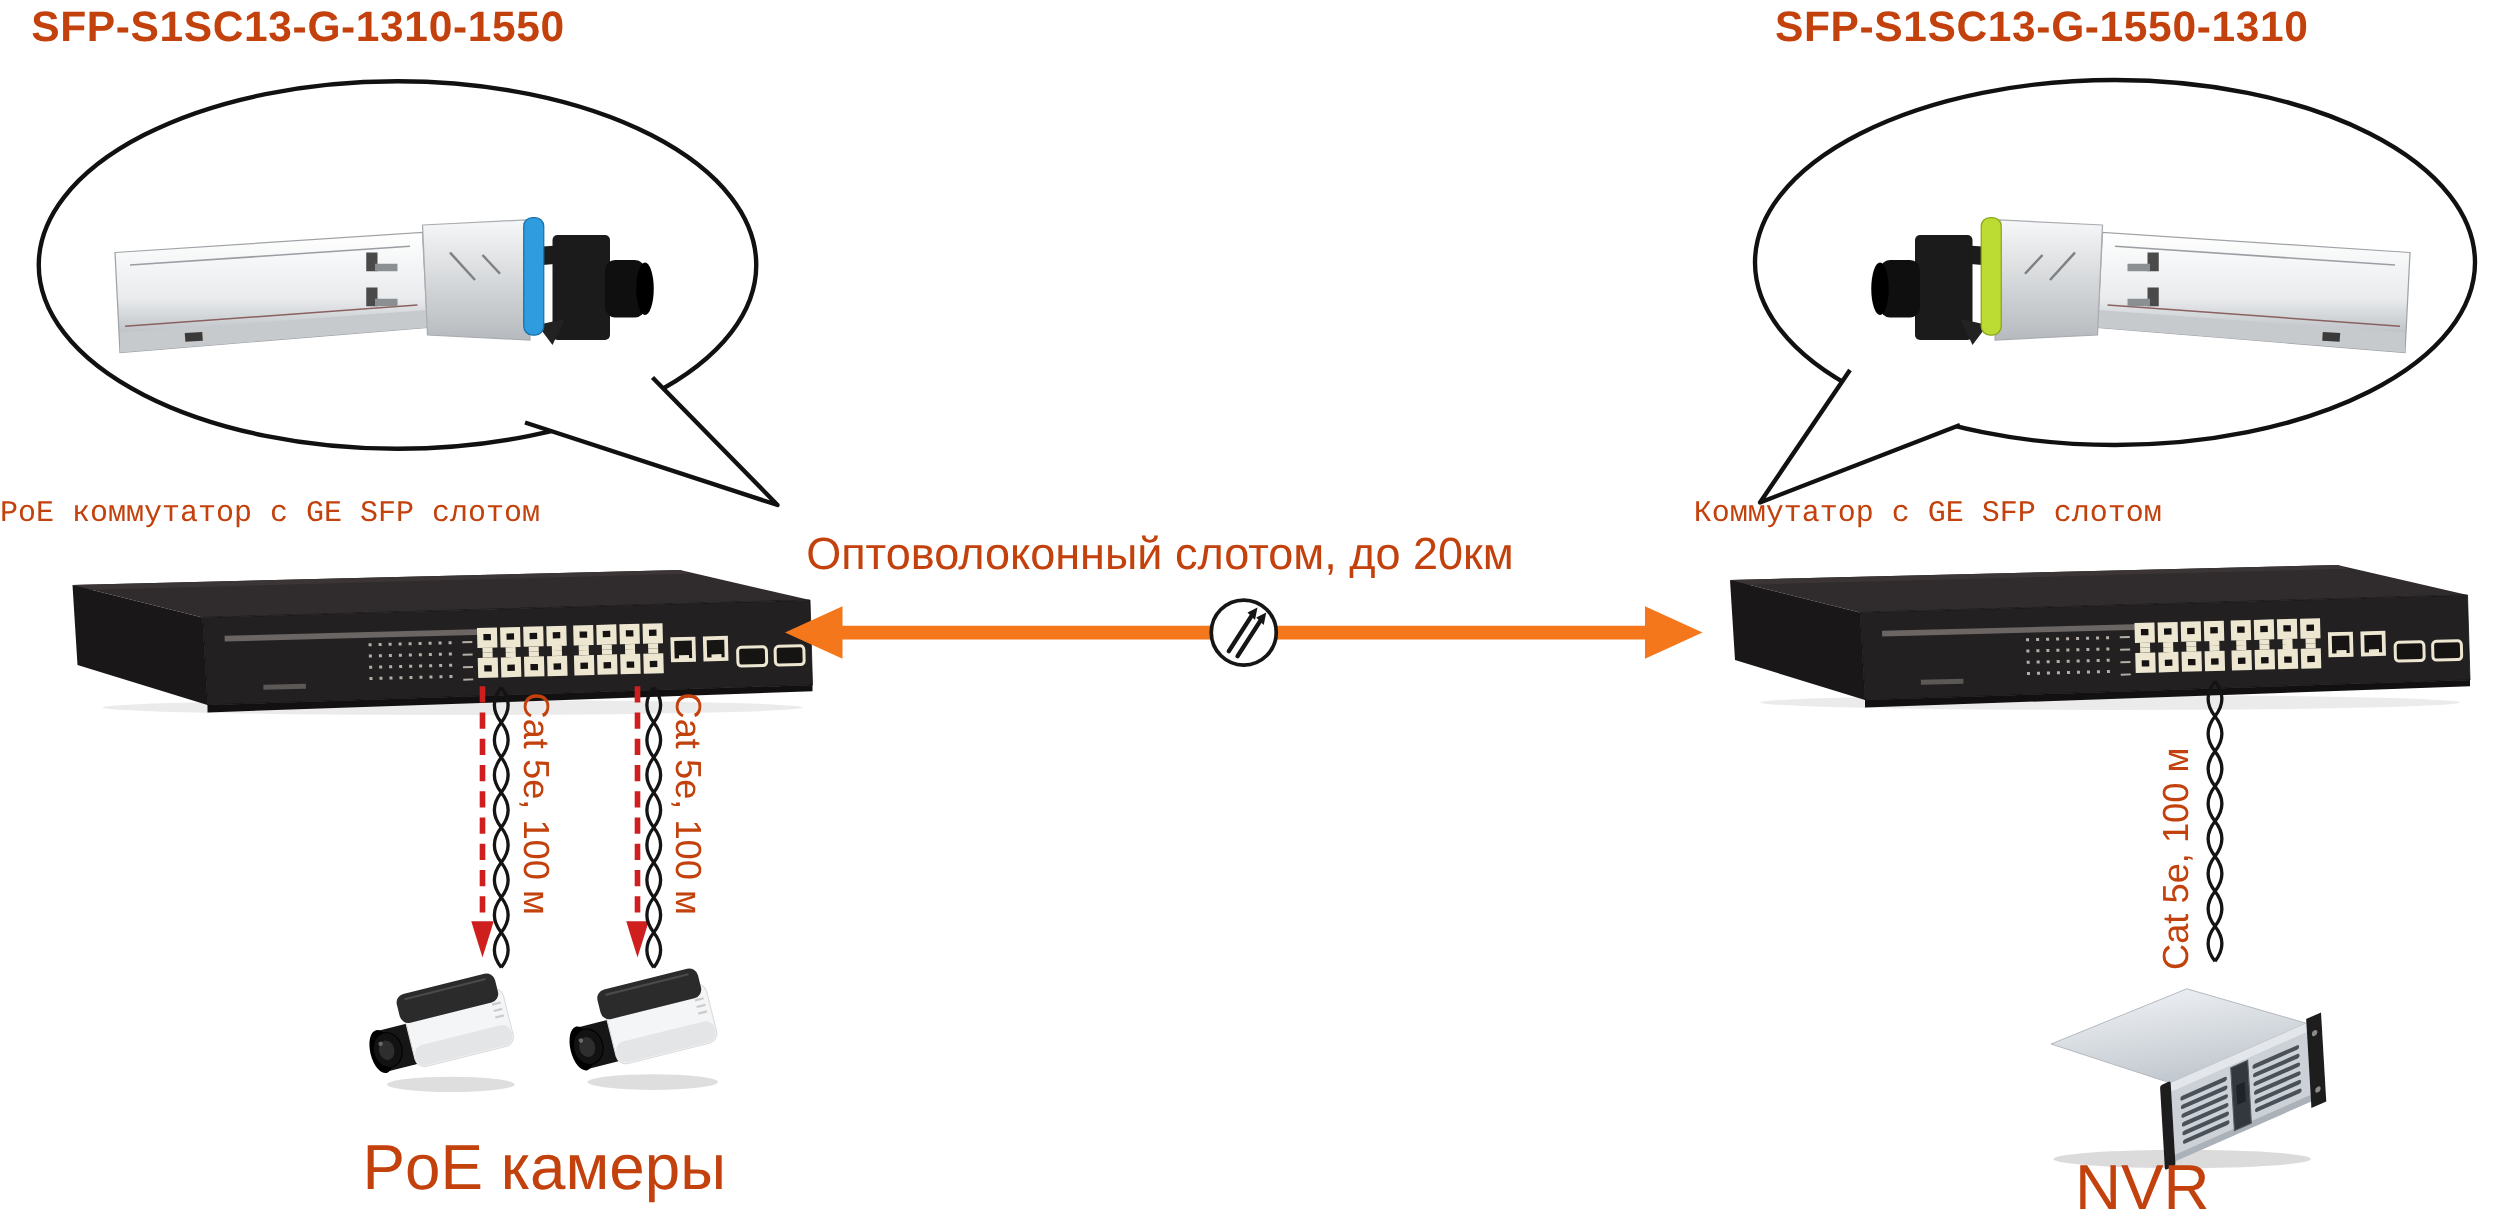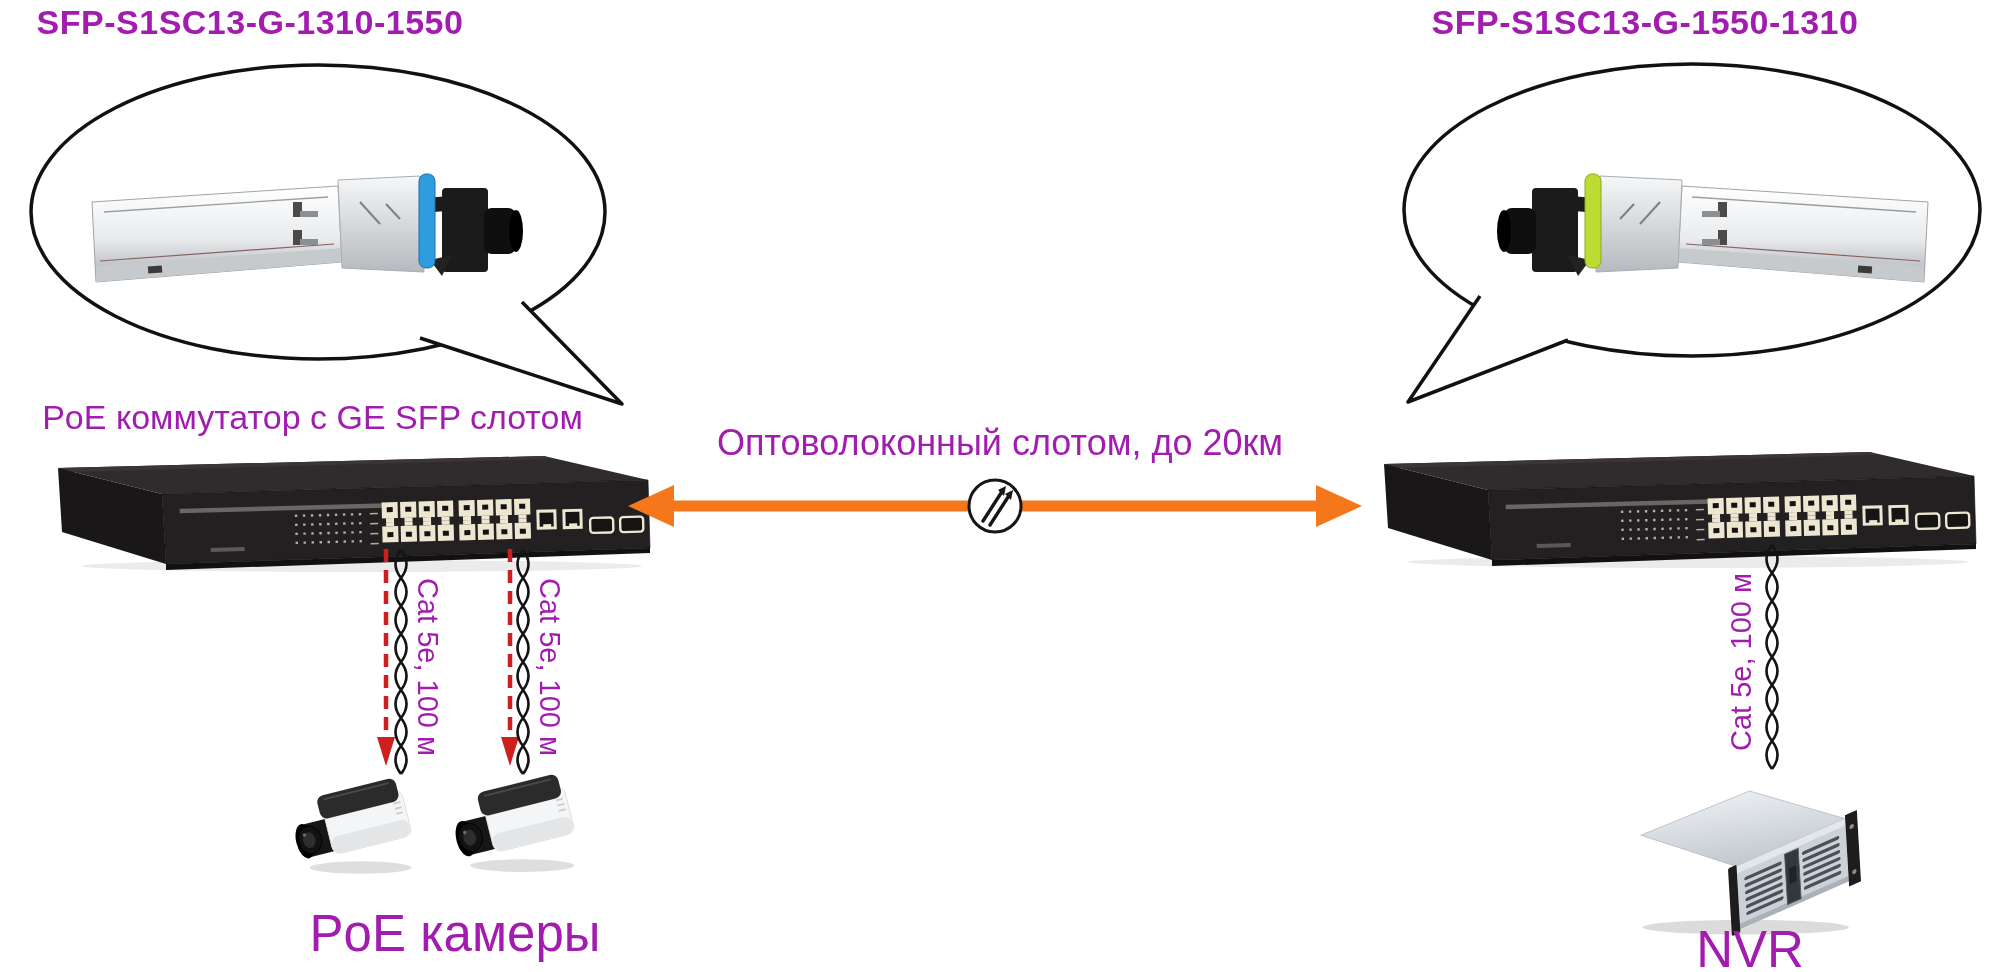--- a/index.html
+++ b/index.html
@@ -1,21 +1,21 @@
 <!DOCTYPE html>
 <html style="--fiber_arrow: #F4771B; --cat5e_arrow: #CE1E1E; --sfp_latch_blue: #2F9CE0; --sfp_latch_green: #BCDC34; --outline: #161616;"><head>
 <meta charset="utf-8">
 <style>
   html,body{margin:0;padding:0;background:#fff;}
   .stage{position:relative;width:2000px;height:972px;background:#ffffff;overflow:hidden;
          font-family:"Liberation Sans", sans-serif;color:#161616;}
   .stage svg.layer{position:absolute;left:0;top:0;}
-  .lbl{position:absolute;text-align:center;line-height:1.08;color:#a21caf;}
+  .lbl{position:absolute;text-align:left;line-height:1.08;color:#c2410c;}
   .title{font-size:34px;font-weight:bold;letter-spacing:.5px;}
-  .devlbl{font-size:34px;}
+  .devlbl{font-size:24px;font-family:Liberation Mono, monospace;}
   .fiberlbl{font-size:36px;}
   .smalllbl{font-size:29px;}
   .biglbl{font-size:51px;}
   .vtext{writing-mode:vertical-rl;text-orientation:mixed;white-space:nowrap;line-height:1.0;}
   .vtext.flip{transform:rotate(180deg);}
 </style>
 </head>
 <body>
 
 <div class="stage">
@@ -271,20 +271,21 @@
 
     <g transform="translate(1628,780) scale(0.92)">
       <use href="#nvr-art"></use>
     </g>
   </svg>
 
   <div class="lbl title" style="left:25px;top:4px;width:450px;">SFP-S1SC13-G-1310-1550</div>
   <div class="lbl title" style="left:1420px;top:4px;width:450px;">SFP-S1SC13-G-1550-1310</div>
 
   <div class="lbl devlbl" style="left:0px;top:399px;width:625px;">PoE коммутатор с GE SFP слотом</div>
+  <div class="lbl devlbl" style="left:1355px;top:399px;width:550px;">Коммутатор с GE SFP слотом</div>
 
   <div class="lbl fiberlbl" style="left:645px;top:424px;width:710px;">Оптоволоконный слотом, до 20км</div>
 
   <div class="lbl smalllbl vtext" style="left:413px;top:554px;height:225px;">Cat 5e, 100 м</div>
   <div class="lbl smalllbl vtext" style="left:535px;top:554px;height:225px;">Cat 5e, 100 м</div>
   <div class="lbl smalllbl vtext flip" style="left:1727px;top:548px;height:228px;">Cat 5e, 100 м</div>
 
   <div class="lbl biglbl" style="left:290px;top:906px;width:330px;">PoE камеры</div>
   <div class="lbl biglbl" style="left:1660px;top:922px;width:180px;">NVR</div>
 </div>

